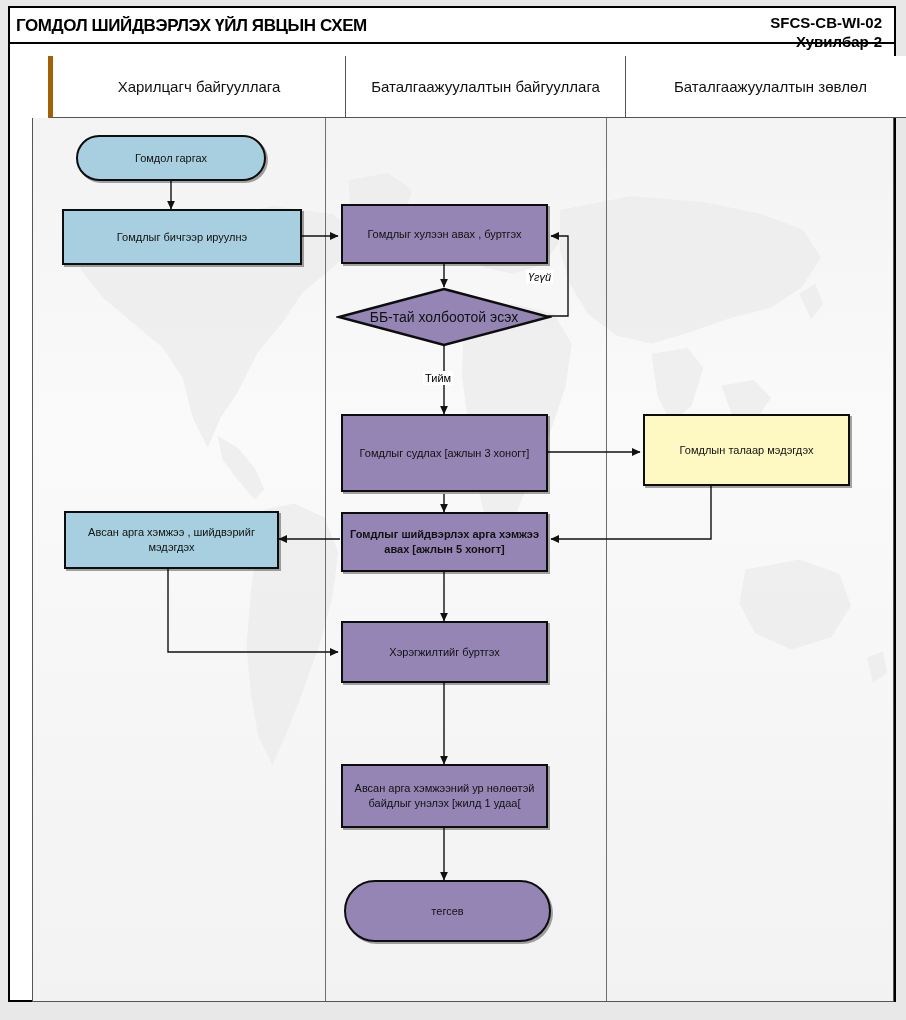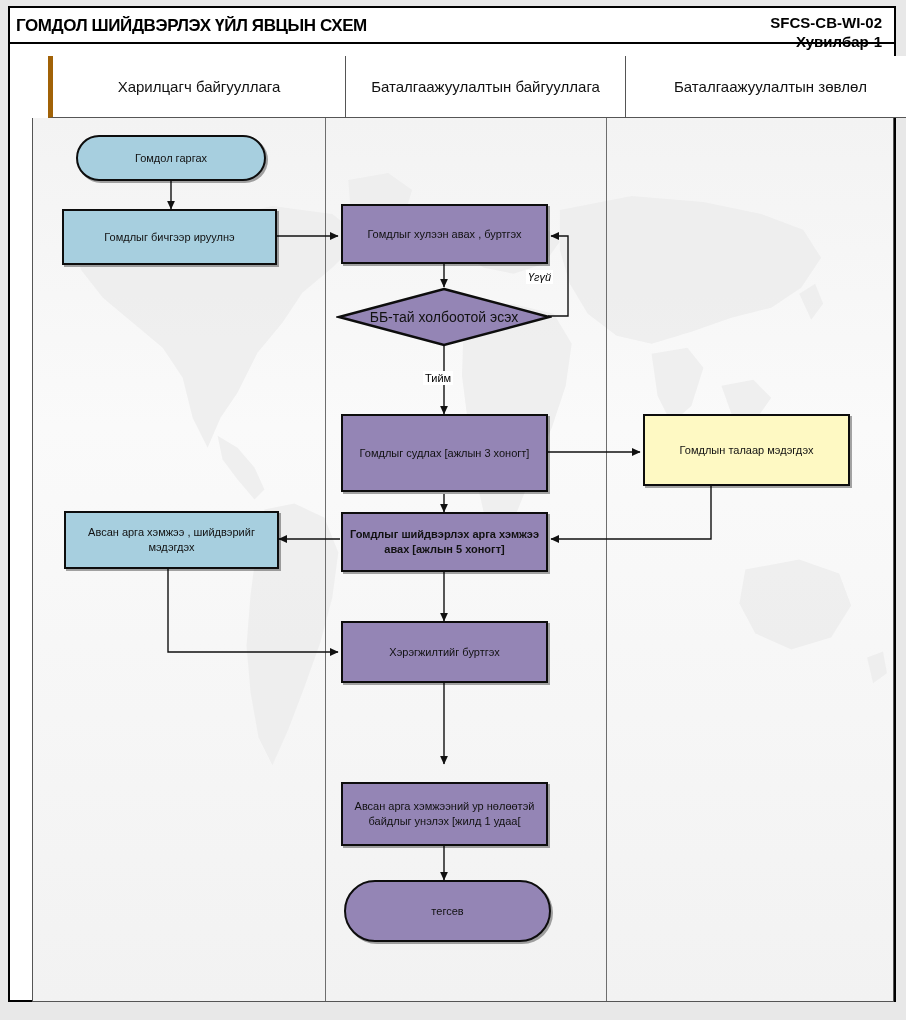--- a/index.html
+++ b/index.html
@@ -189,21 +189,21 @@
 <body>
 
 <div id="page">
 
   <div id="doc-frame">
 
     <div id="title-bar">
       <div id="doc-title">ГОМДОЛ ШИЙДВЭРЛЭХ ҮЙЛ ЯВЦЫН СХЕМ</div>
       <div id="doc-code">
         <div>SFCS-CB-WI-02</div>
-        <div>Хувилбар-1</div>
+        <div>Хувилбар-2</div>
       </div>
     </div>
 
     <div id="lane-headers">
       <div class="lane-head" id="lane-head-0">Харилцагч байгууллага</div>
       <div class="lane-head" id="lane-head-1">Баталгаажуулалтын байгууллага</div>
       <div class="lane-head" id="lane-head-2">Баталгаажуулалтын зөвлөл</div>
     </div>
 
     <div id="lane-body">
@@ -283,21 +283,21 @@
       <path d="M711,486 L711,539 L551,539"></path>
 
       <path d="M168,568 L168,652 L338,652"></path>
     </g>
   </svg>
 
   <div class="node n-blue n-term" style="left:76px;  top:135px; width:190px; height:46px;">
     <span>Гомдол гаргах</span>
   </div>
 
-  <div class="node n-blue" style="left:62px;  top:209px; width:215px; height:56px;">
+  <div class="node n-blue" style="left:62px;  top:209px; width:240px; height:56px;">
     <span>Гомдлыг бичгээр ируулнэ</span>
   </div>
 
   <div class="node n-blue" style="left:64px;  top:511px; width:215px; height:58px;">
     <span>Авсан арга хэмжээ , шийдвэрийг мэдэгдэх</span>
   </div>
 
   <div class="node n-purple" style="left:341px; top:204px; width:207px; height:60px;">
     <span>Гомдлыг хулээн авах , буртгэх</span>
   </div>
@@ -314,21 +314,21 @@
   </div>
 
   <div class="node n-purple" style="left:341px; top:512px; width:207px; height:60px;font-weight:bold;">
     <span>Гомдлыг шийдвэрлэх арга хэмжээ авах [ажлын 5 хоногт]</span>
   </div>
 
   <div class="node n-purple" style="left:341px; top:621px; width:207px; height:62px;">
     <span>Хэрэгжилтийг буртгэх</span>
   </div>
 
-  <div class="node n-purple" style="left:341px; top:764px; width:207px; height:64px;margin-top:18px;">
+  <div class="node n-purple" style="left:341px; top:764px; width:207px; height:64px;">
     <span>Авсан арга хэмжээний ур нөлөөтэй байдлыг унэлэх [жилд 1 удаа[</span>
   </div>
 
   <div class="node n-purple n-term" style="left:344px; top:880px; width:207px; height:62px;align-items:center;">
     <span>тегсев</span>
   </div>
 
   <div class="node n-orange" style="left:643px; top:414px; width:207px; height:72px;">
     <span>Гомдлын талаар мэдэгдэх</span>
   </div>

